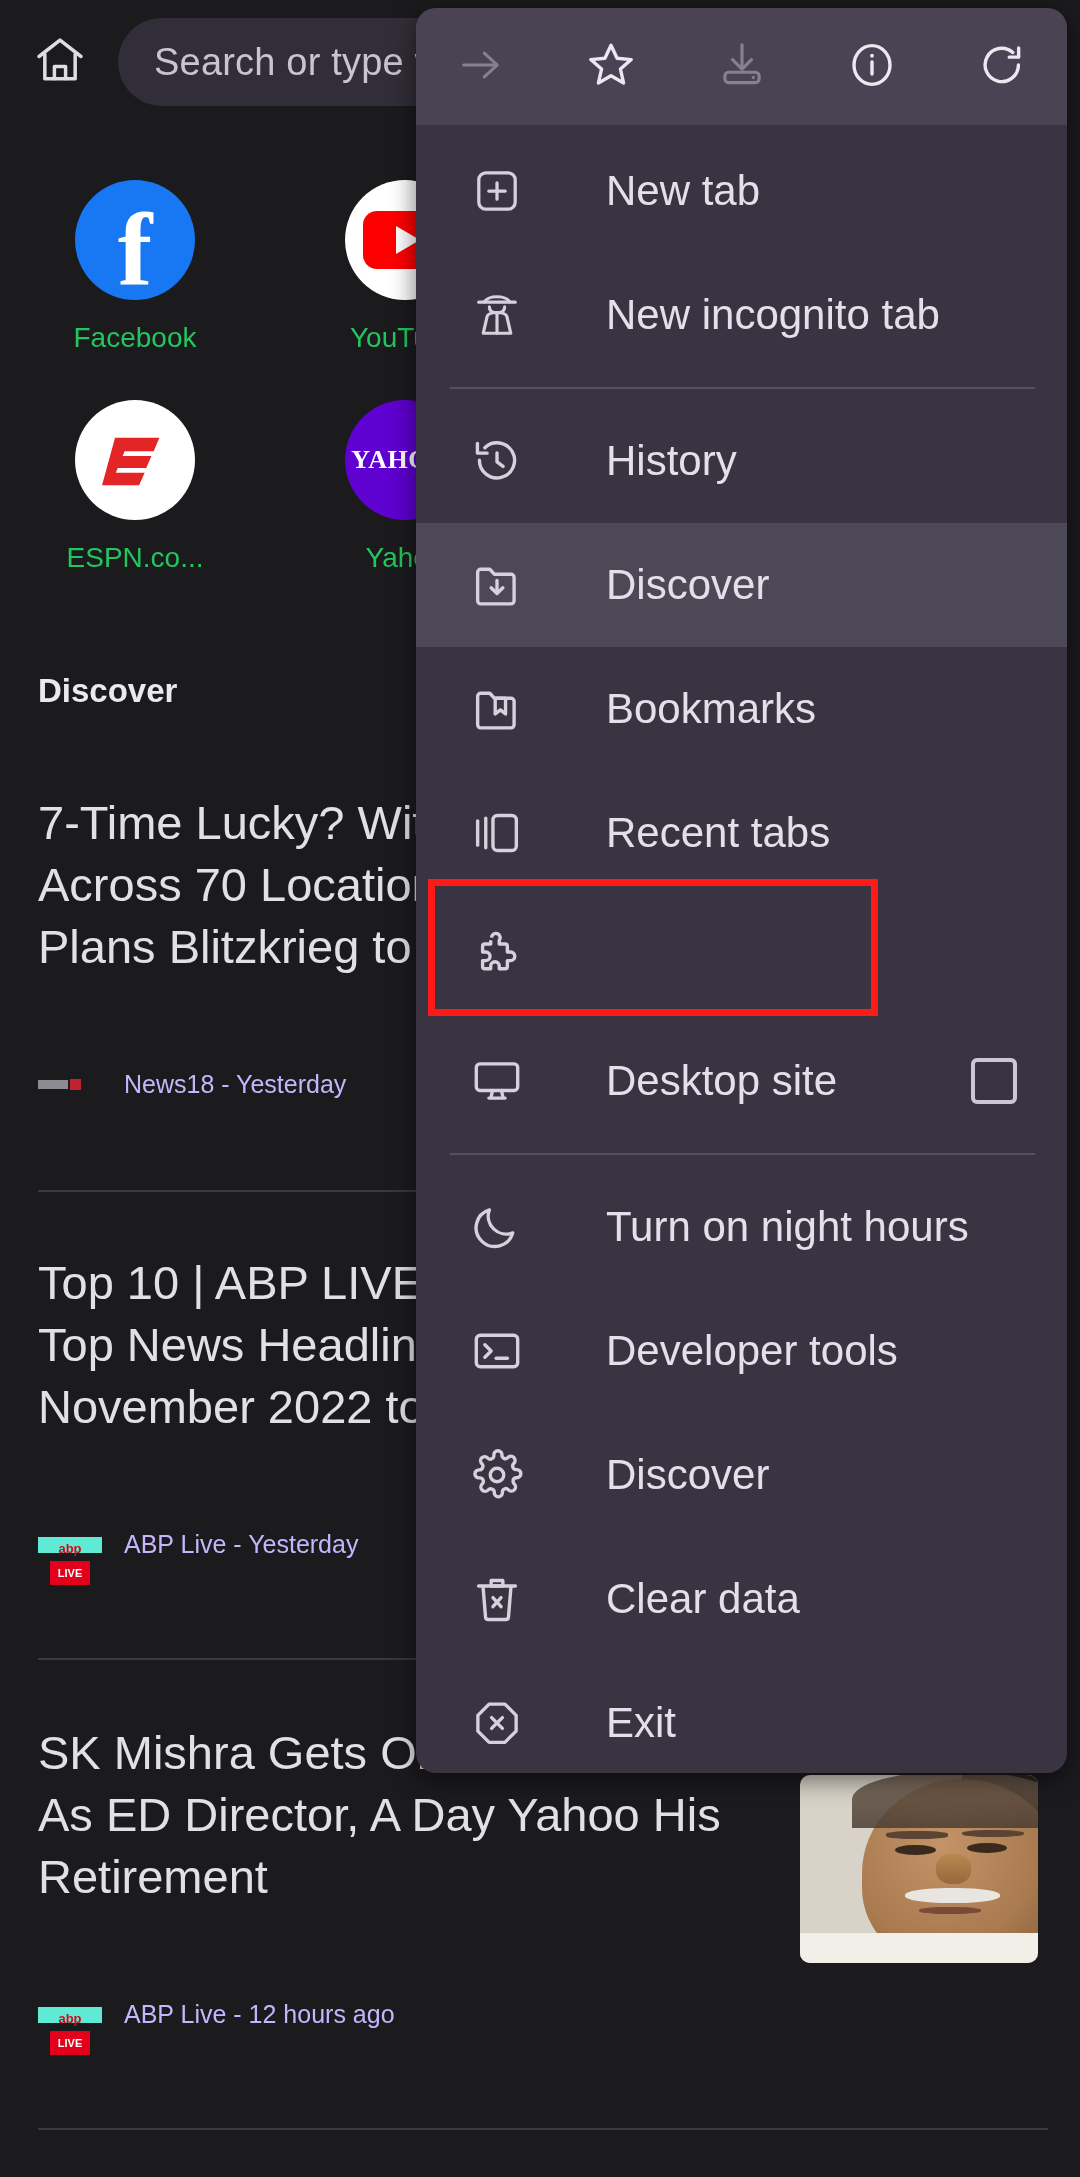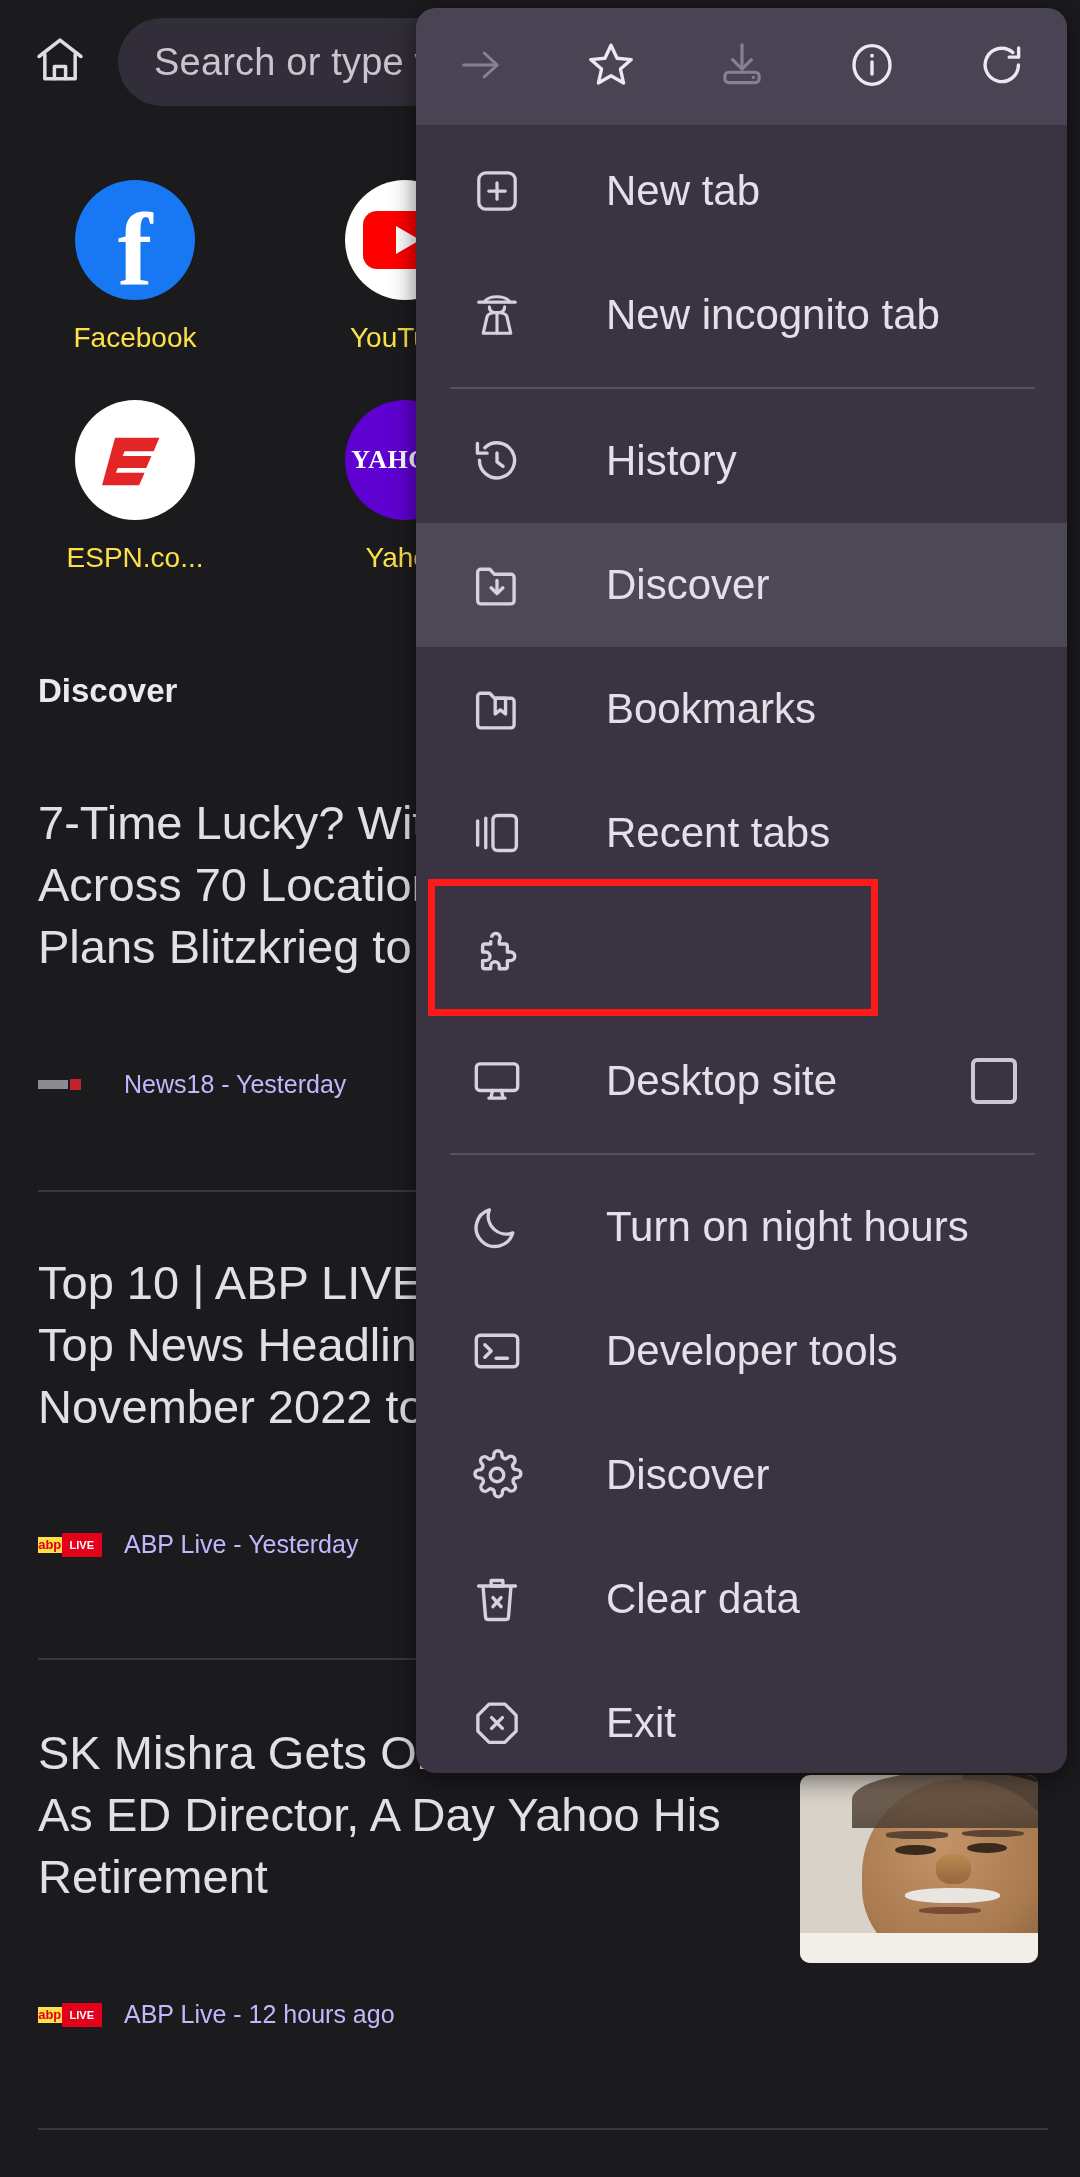--- a/index.html
+++ b/index.html
@@ -60,21 +60,21 @@
   }
   .tile-icon {
     width: 120px; height: 120px;
     border-radius: 60px;
     display: flex; align-items: center; justify-content: center;
     overflow: hidden;
     position: relative;
   }
   .tile-label {
     margin-top: 22px;
-    color: #fde047;
+    color: #22c55e;
     font-size: 28px;
     white-space: nowrap;
   }
 
   .fb-icon { background: #1877f2; }
   .fb-glyph {
     color: #fff; font-size: 104px; font-weight: bold;
     font-family: "Liberation Serif", serif;
     line-height: 0.9; margin-top: 18px;
   }
@@ -118,21 +118,21 @@
     display: flex; align-items: center;
     margin-top: 18px;
   }
   .src-logo {
     width: 64px; height: 24px;
     display: flex; align-items: center;
     margin-right: 22px;
   }
   .abp-logo {
     display: flex; height: 16px; width: 64px;
-    background: #fde047; align-items: center;
+    background: #5eead4; align-items: center; flex-direction: column;
   }
   .abp-left {
     flex: 1; color: #e3001b; font-size: 13px; font-weight: bold;
     text-align: center; line-height: 24px;
   }
   .abp-right {
     background: #e3001b; color: #fff; font-size: 11px; font-weight: bold;
     padding: 0 8px; line-height: 24px;
   }
   .n18-logo {

